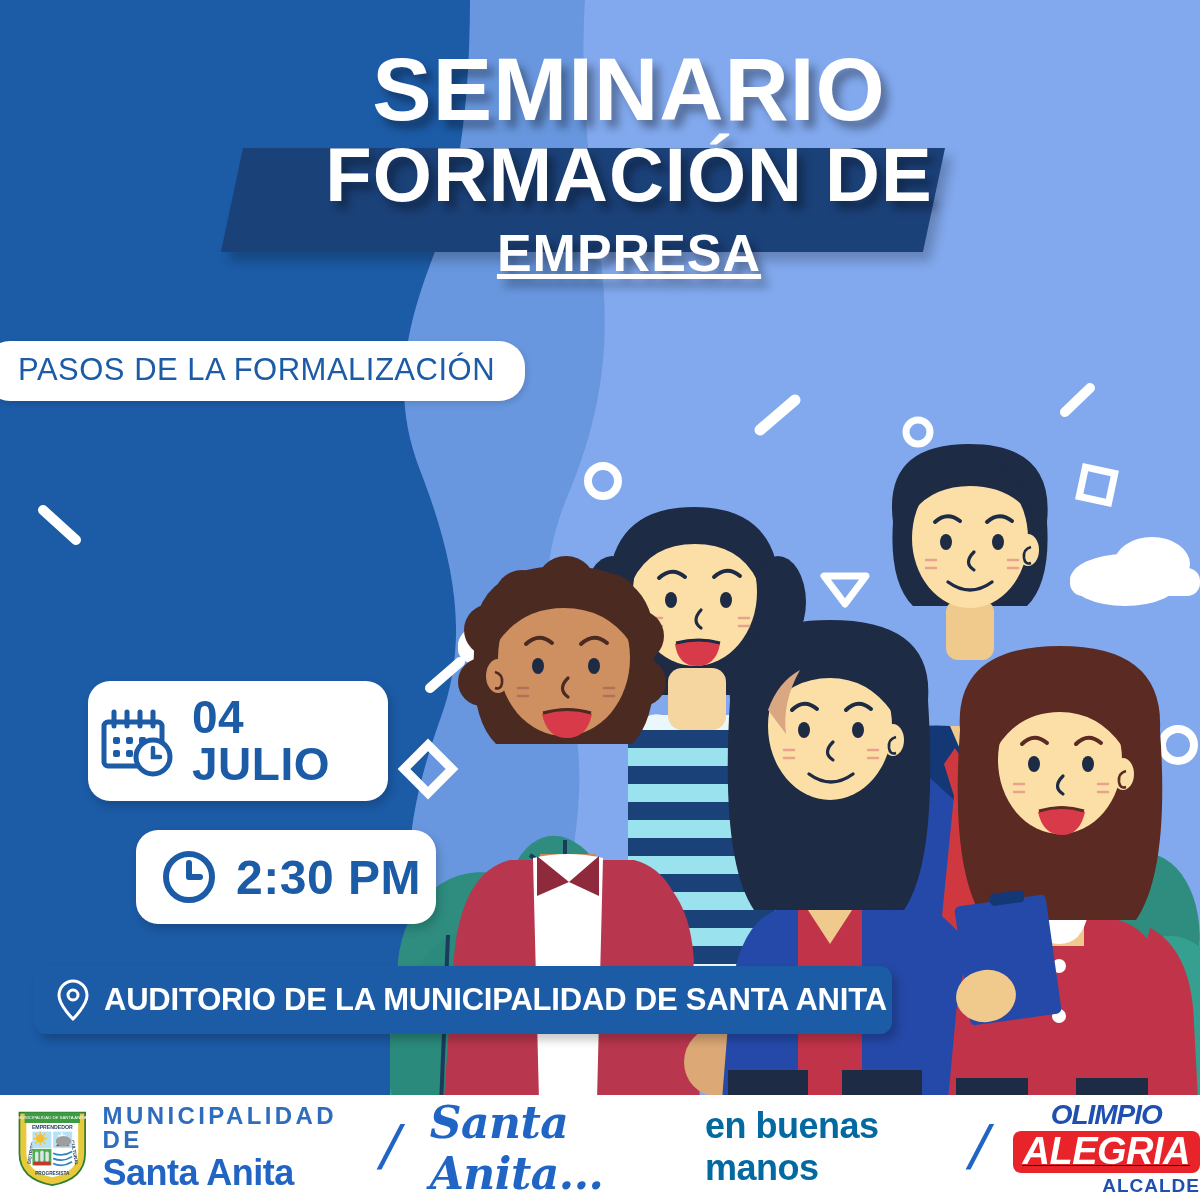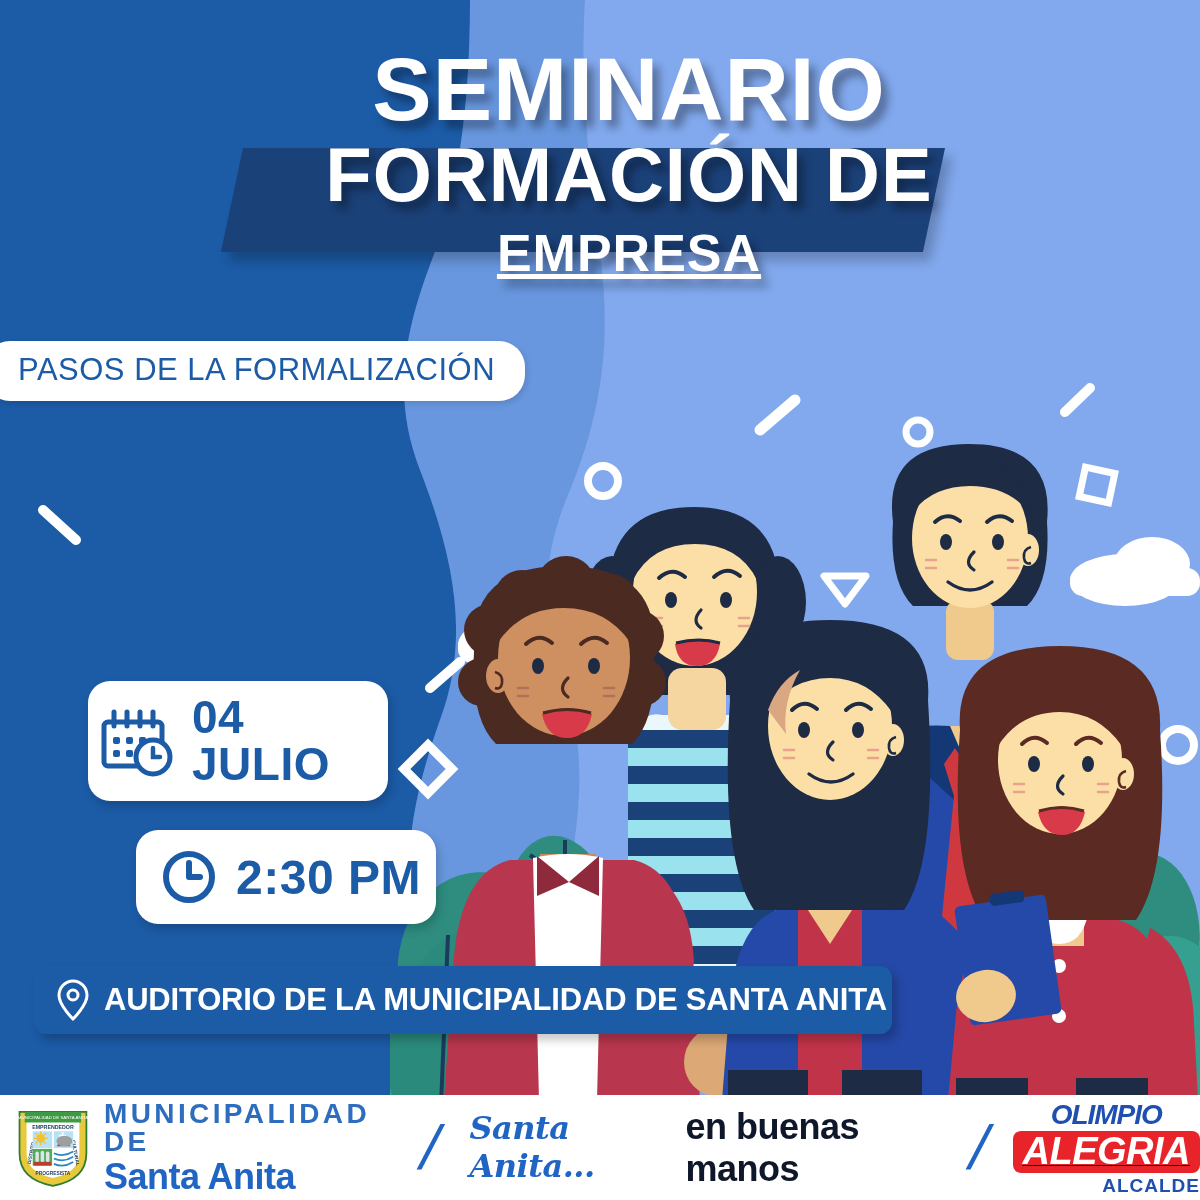--- a/index.html
+++ b/index.html
@@ -89,41 +89,41 @@
   
   .footer {
     position:absolute; left:0; top:1095px;
     width:1200px; height:105px;
     background:#FFFFFF; z-index:60;
     display:flex; align-items:center;
   }
   .f-muni { display:flex; align-items:center; gap:14px; margin-left:16px; }
   .muni-text { line-height:1; }
   .muni-top {
-    color:#2E6DBE; font-weight:bold; font-size:28px;
+    color:#2E6DBE; font-weight:bold; font-size:24px;
     letter-spacing:3.4px;
   }
   .muni-big {
     color:#2064C4; font-weight:bold; font-size:36px;
     letter-spacing:-0.5px; margin-top:3px;
   }
   .slash {
     color:#2064C4; font-size:62px; font-weight:normal;
     transform:skewX(-14deg); line-height:1;
   }
   .slash-1 { margin-left:34px; margin-right:30px; }
   .slash-2 { margin-left:24px; margin-right:24px; }
   .tagline { display:flex; align-items:baseline; }
   .tag-script {
     font-family:"DejaVu Serif", serif;
     font-style:italic; font-weight:bold;
-    color:#2064C4; font-size:32px; letter-spacing:-0.5px;
+    color:#2064C4; font-size:44px; letter-spacing:-0.5px;
   }
   .tag-bold {
-    color:#0f172a; font-weight:bold; font-size:36px;
+    color:#0369a1; font-weight:bold; font-size:36px;
     letter-spacing:-0.5px; margin-left:8px;
   }
   .olimpio-wrap { text-align:center; line-height:1; }
   .olimpio {
     color:#1F4FAF; font-weight:bold; font-style:italic;
     font-size:28px; letter-spacing:-1px;
   }
   .alegria-box {
     background:#E8232A; border-radius:8px;
     padding:1px 10px 3px; margin-top:2px;text-decoration:underline;

